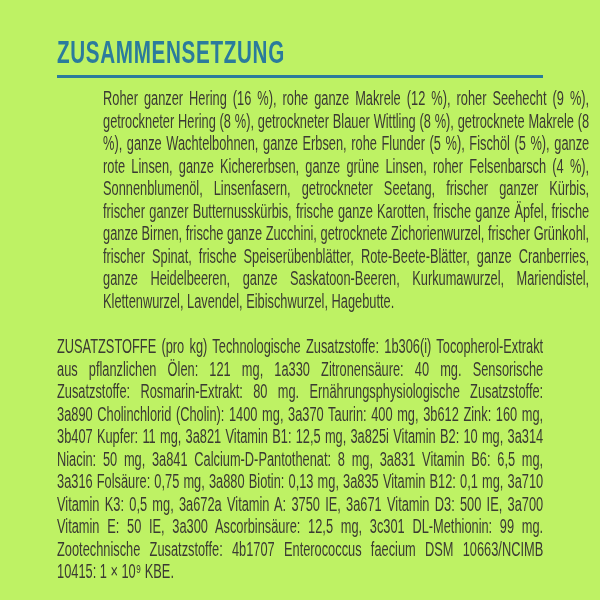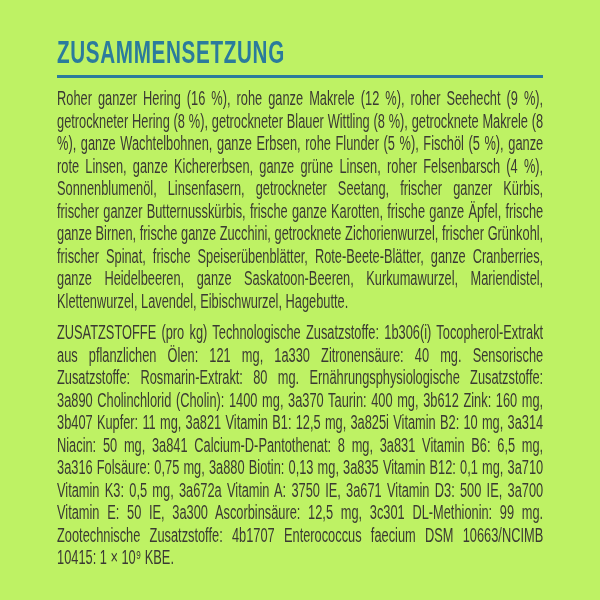--- a/index.html
+++ b/index.html
@@ -48,23 +48,24 @@
     transform: scaleX(0.657);
     transform-origin: 0 0;
     font-size: 19.5px;
     line-height: 22.5px;
     color: #3b3a33;
     text-align: justify;
     hyphens: none;
   }
   .para-1 {
     margin-top: 9px;
+    margin-left: 46px;
   }
   .para-2 {
-    margin-top: 9px;
+    margin-top: 23px;
   }
 </style>
 </head>
 <body>
 
 <div class="page">
   <div class="content">
 
     <h1 class="section-title">ZUSAMMENSETZUNG</h1>
 

